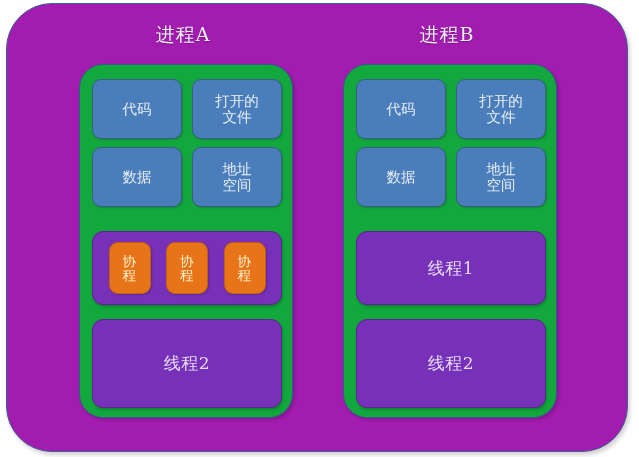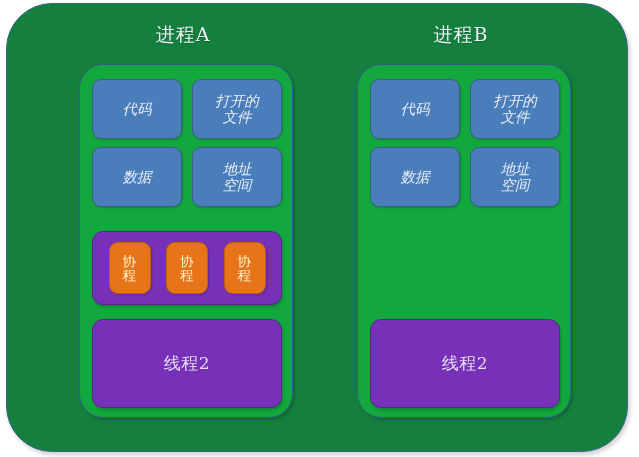--- a/index.html
+++ b/index.html
@@ -21,35 +21,35 @@
     background: #ffffff;
   }
 
   
   .outer-shell {
     position: absolute;
     left: 6px;
     top: 3px;
     width: 622px;
     height: 449px;
-    background: #15803d;
+    background: #a21caf;
     border: 1px solid #3c6493;
     border-radius: 46px;
     box-sizing: border-box;
     box-shadow: 2px 3px 4px rgba(0,0,0,0.18);
   }
 
   
   .process {
     position: absolute;
     top: 6px;
     height: 437px;
   }
   .process.left  { left: 60px;  width: 232px; }
-  .process.right { left: 338px; width: 232px; }
+  .process.right { left: 324px; width: 232px; }
 
   .process-title {
     position: absolute;
     top: 12px;
     left: 0;
     width: 100%;
     text-align: center;
     color: #eef2f8;
     font-size: 19px;
     font-family: "DejaVu Serif", "Liberation Serif", serif;
@@ -73,21 +73,20 @@
 
   
   .resource-grid {
     position: absolute;
     left: 12px;
     top: 14px;
     width: 190px;
     display: flex;
     flex-wrap: wrap;
     gap: 8px 10px;
-    font-style: italic;
   }
   .res-box {
     width: 90px;
     height: 60px;
     background: #4a7ebb;
     border: 1px solid #3a5f85;
     border-radius: 9px;
     box-sizing: border-box;
     display: flex;
     align-items: center;
@@ -196,20 +195,21 @@
 
         <div class="resource-grid">
           <div class="res-box">代码</div>
           <div class="res-box">打开的
 文件</div>
           <div class="res-box">数据</div>
           <div class="res-box">地址
 空间</div>
         </div>
 
+        <div class="thread-box t-upper">线程1</div>
 
         <div class="thread-box t-lower">线程2</div>
 
       </div>
     </div>
 
   </div>
 </div>
 
 </body></html>

